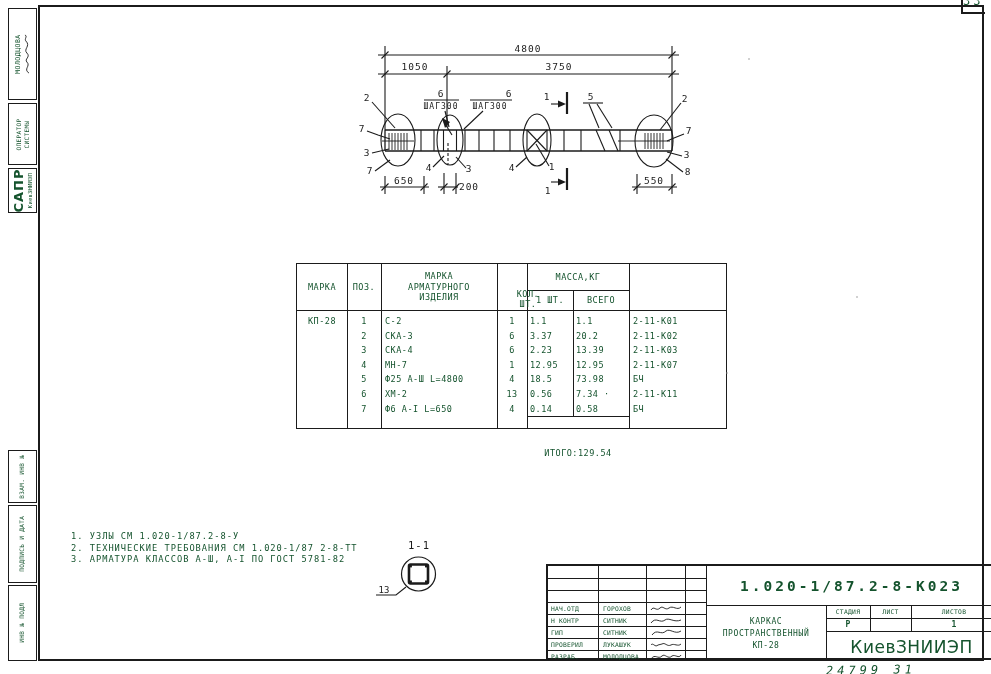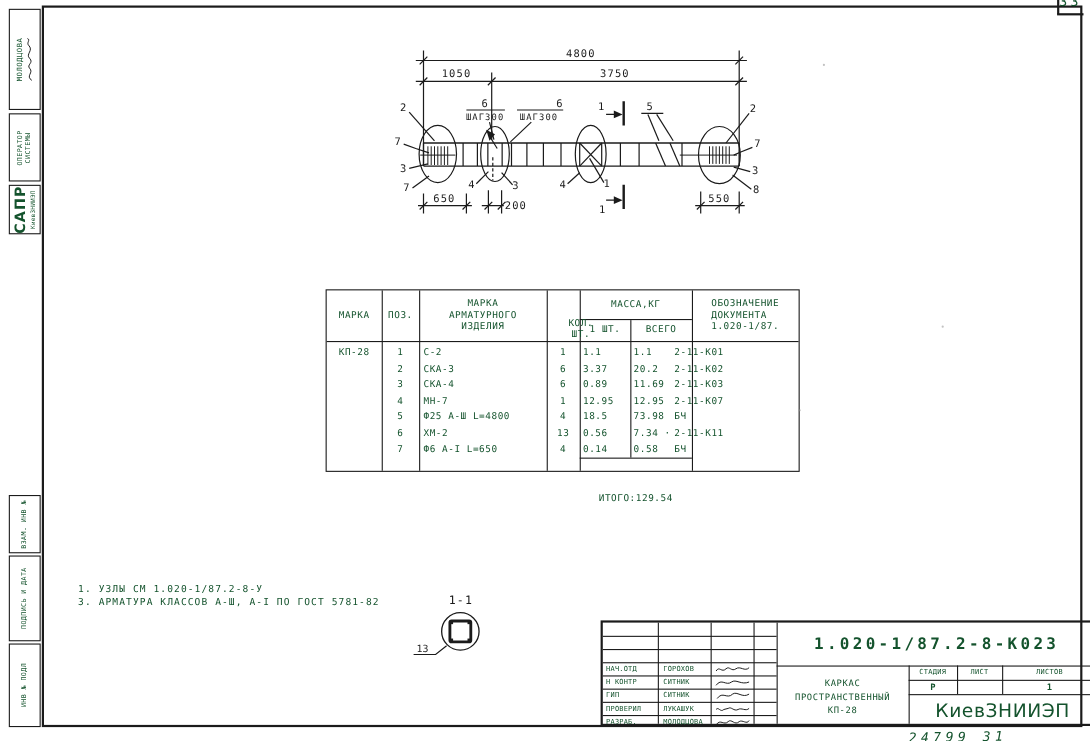--- a/index.html
+++ b/index.html
@@ -289,27 +289,20 @@
     </div>
     <div class="hc" style="left:216px;top:0;width:30px;height:46px;align-items:flex-end;">
       <div>
         <div>КОЛ.</div>
         <div>ШТ.</div>
       </div>
     </div>
     <div class="hc" style="left:230px;top:0;width:102px;height:26px;">МАССА,КГ</div>
     <div class="hc" style="left:230px;top:26px;width:46px;height:20px;">1 ШТ.</div>
     <div class="hc" style="left:276px;top:26px;width:56px;height:20px;">ВСЕГО</div>
-    <div class="hc" style="left:332px;top:0;width:97px;height:46px;">
-      <div style="text-align:left;">
-        <div>ОБОЗНАЧЕНИЕ</div>
-        <div>ДОКУМЕНТА</div>
-        <div>1.020-1/87.</div>
-      </div>
-    </div>
 
     <div class="bodycol" style="left:2px;width:46px;text-align:center;">
       <div>КП-28</div>
     </div>
     <div class="bodycol" style="left:50px;width:34px;text-align:center;">
       <div>1</div>
         <div>2</div>
         <div>3</div>
       <div>4</div>
         <div>5</div>
@@ -330,49 +323,50 @@
         <div>6</div>
         <div>6</div>
       <div>1</div>
         <div>4</div>
         <div>13</div>
       <div>4</div>
     </div>
     <div class="bodycol" style="left:233px;width:43px;">
       <div>1.1</div>
         <div>3.37</div>
-        <div>0.89</div>
+        <div>2.23</div>
       <div>12.95</div>
         <div>18.5</div>
         <div>0.56</div>
       <div>0.14</div>
     </div>
     <div class="bodycol" style="left:279px;width:53px;">
       <div>1.1</div>
         <div>20.2</div>
-        <div>11.69</div>
+        <div>13.39</div>
       <div>12.95</div>
         <div>73.98</div>
         <div>7.34 ·</div>
       <div>0.58</div>
     </div>
-    <div class="bodycol" style="left:316px;width:93px;">
+    <div class="bodycol" style="left:336px;width:93px;">
       <div>2-11-К01</div>
         <div>2-11-К02</div>
         <div>2-11-К03</div>
       <div>2-11-К07</div>
         <div>БЧ</div>
         <div>2-11-К11</div>
       <div>БЧ</div>
     </div>
     <div class="hc" style="left:230px;top:152px;width:102px;height:11px;margin-top:32px;">ИТОГО:129.54</div>
   </div>
 
   <div class="notes">
     <div>1. УЗЛЫ СМ 1.020-1/87.2-8-У</div>
+    <div>2. ТЕХНИЧЕСКИЕ ТРЕБОВАНИЯ СМ 1.020-1/87 2-8-ТТ</div>
     <div>3. АРМАТУРА КЛАССОВ А-Ш, А-I ПО ГОСТ 5781-82</div>
   </div>
 
   <svg class="abs" style="left:368px;top:536px;" width="72" height="68" viewBox="368 536 72 68">
     <g stroke="#1b1b1b" fill="none">
       <circle cx="418.5" cy="574" r="17" stroke-width="1.2"></circle>
       <rect x="409" y="564.5" width="19" height="19" rx="1.5" stroke-width="2.6"></rect>
       <g fill="#1b1b1b" stroke="none">
         <rect x="409.5" y="565" width="2.4" height="2.4"></rect>
           <rect x="425" y="565" width="2.4" height="2.4"></rect>

